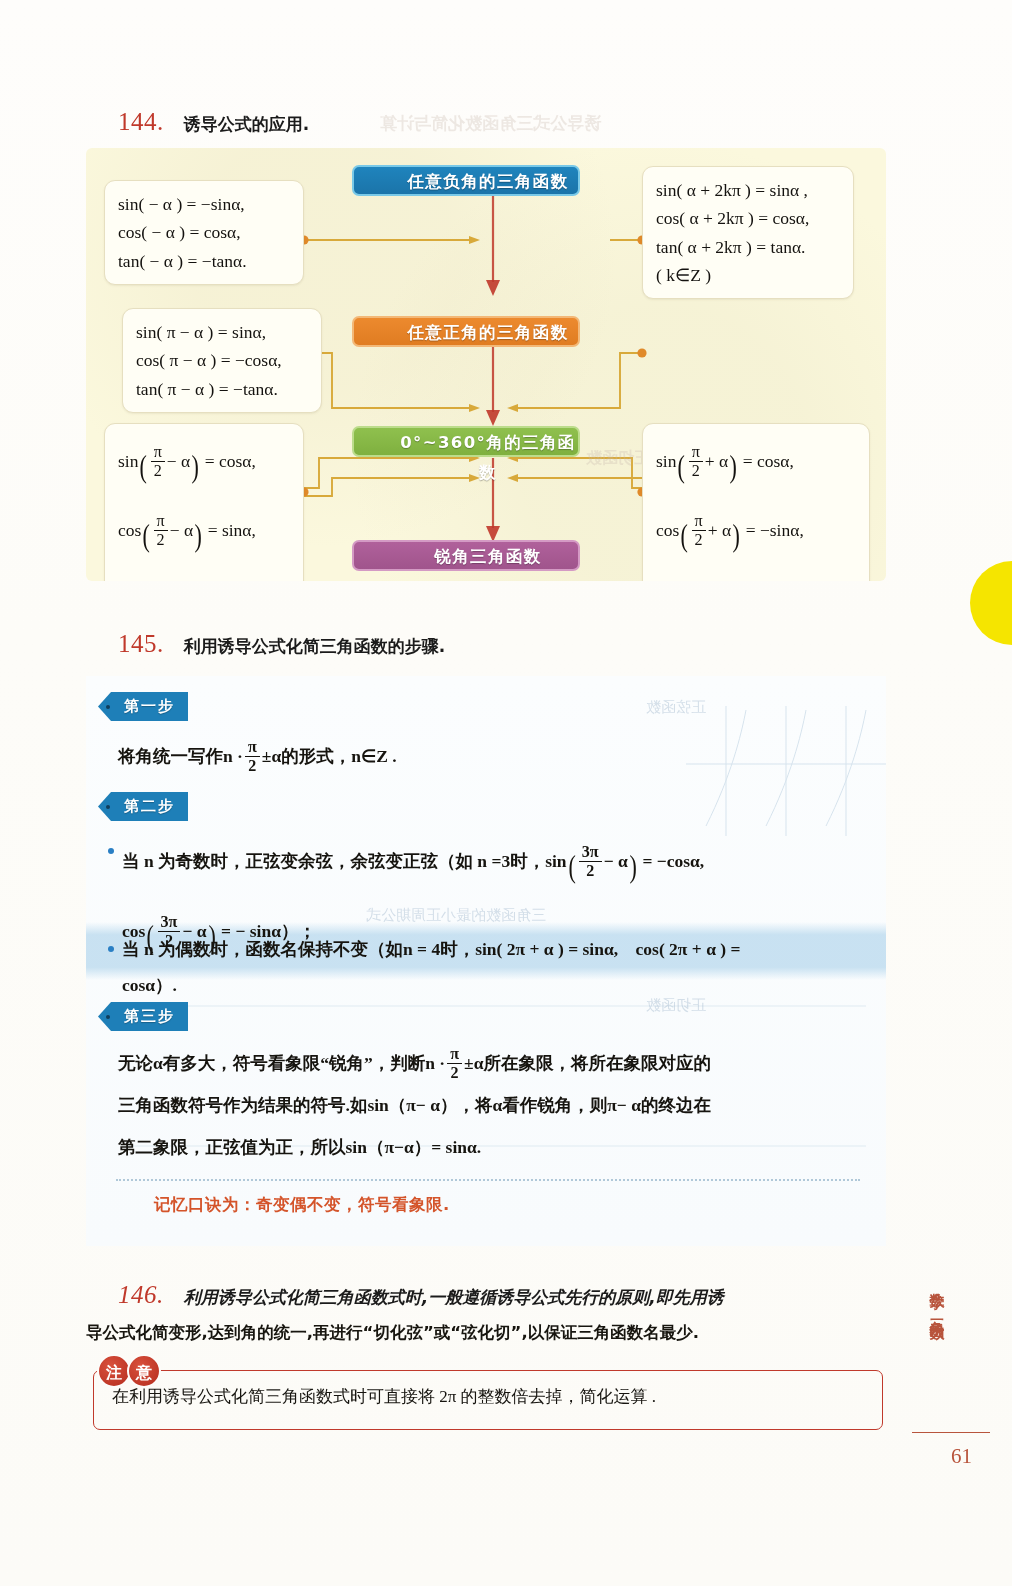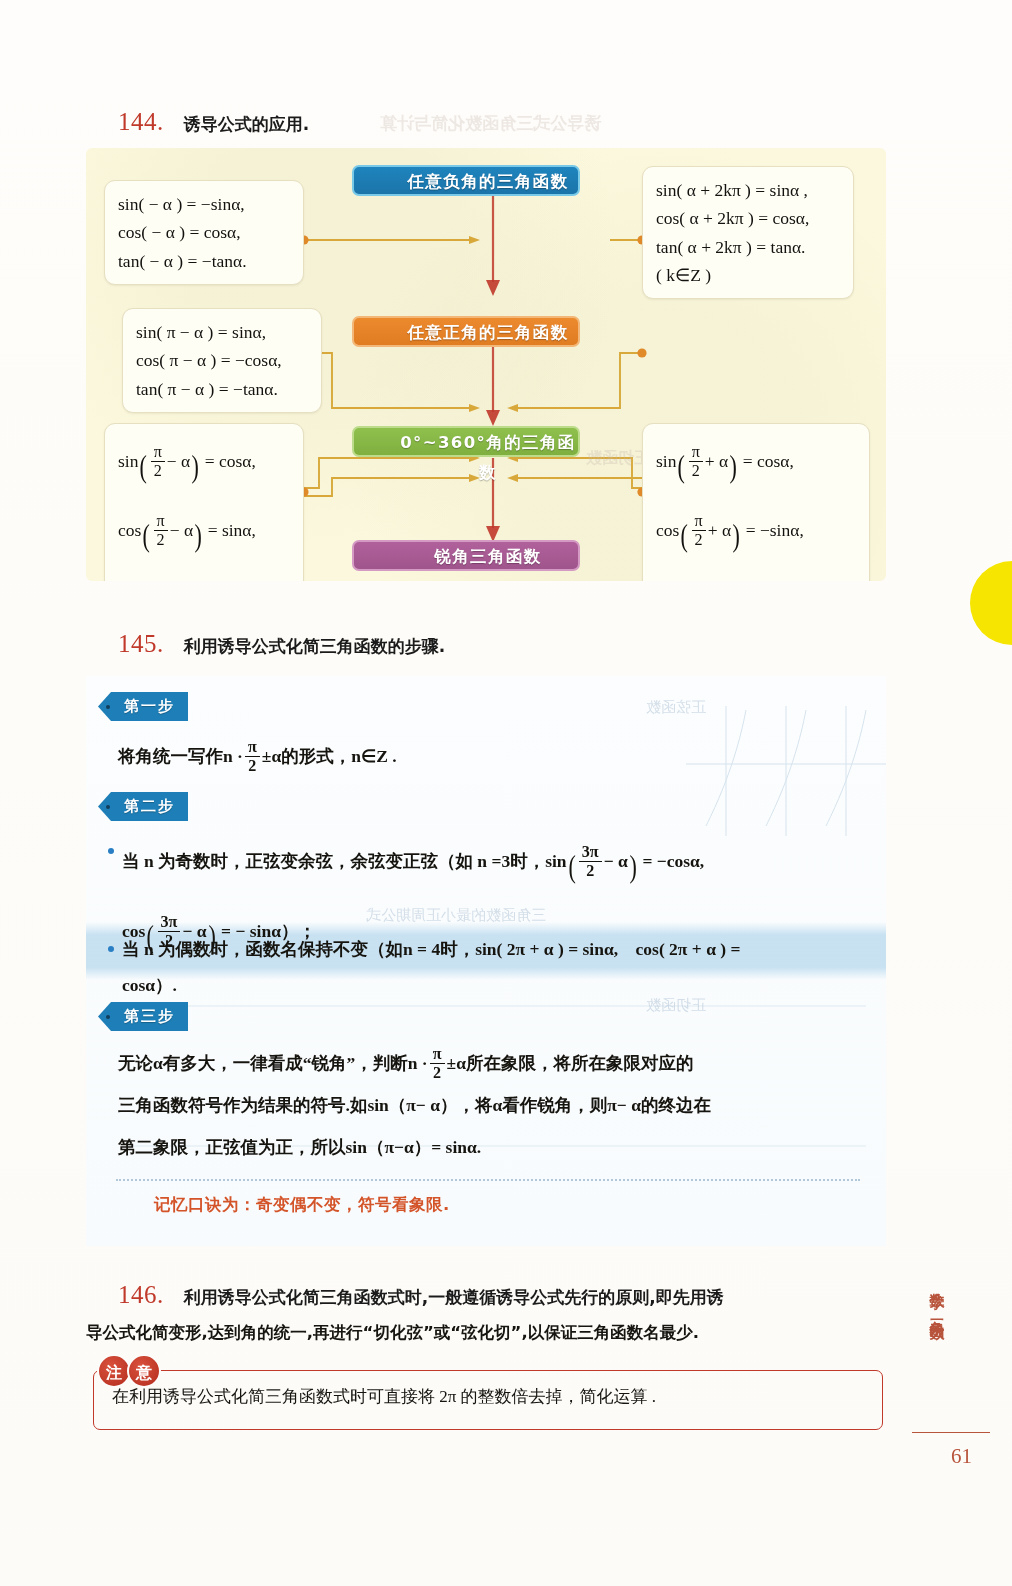--- a/index.html
+++ b/index.html
@@ -425,30 +425,30 @@
 
     <div class="bullet-dot" style="left:22px; top:270px;"></div>
     <div class="body-text kai" style="left:36px; top:256px; width:760px; line-height:2.05;">
       <span>当 n 为偶数时，函数名保持不变（如n = 4时，sin( 2π + α ) = sinα,　cos( 2π + α ) =</span><br>
       <span>cosα）.</span>
     </div>
 
     <div class="step-tag" style="left:12px; top:326px;">第三步</div>
 
     <div class="body-text kai" style="left:32px; top:366px; width:760px; line-height:2.4;">
-      <span>无论α有多大，一律看成“锐角”，判断n ·</span><span class="frac"><span class="top">π</span><span class="bot">2</span></span><span>±α所在象限，将所在象限对应的</span><br>
+      <span>无论α有多大，符号看象限“锐角”，判断n ·</span><span class="frac"><span class="top">π</span><span class="bot">2</span></span><span>±α所在象限，将所在象限对应的</span><br>
       <span>三角函数符号作为结果的符号.如sin（π− α），将α看作锐角，则π− α的终边在</span><br>
       <span>第二象限，正弦值为正，所以sin（π−α）= sinα.</span>
     </div>
 
     <div id="dash-rule" style="left:30px; top:503px; width:744px;"></div>
     <div class="mnemonic" style="left:30px; top:518px;margin-left:38px;">记忆口诀为：奇变偶不变，符号看象限.</div>
   </div>
 
-  <div class="sec-head" style="position:absolute; left:118px; top:1281px;">
+  <div class="sec-head" style="position:absolute; left:118px; top:1281px;font-style:italic;">
     <span class="num">146.</span>
     <span class="sec-title" style="font-weight:600;">利用诱导公式化简三角函数式时,一般遵循诱导公式先行的原则,即先用诱</span>
   </div>
   <div class="para" style="left:86px; top:1317px; width:810px;">导公式化简变形,达到角的统一,再进行“切化弦”或“弦化切”,以保证三角函数名最少.</div>
 
   <div id="note-box"></div>
   <div class="note-badge" style="left:97px; top:1354px;">注</div>
   <div class="note-badge" style="left:127px; top:1354px;">意</div>
   <div id="note-text">在利用诱导公式化简三角函数式时可直接将 2π 的整数倍去掉，简化运算 .</div>
 

